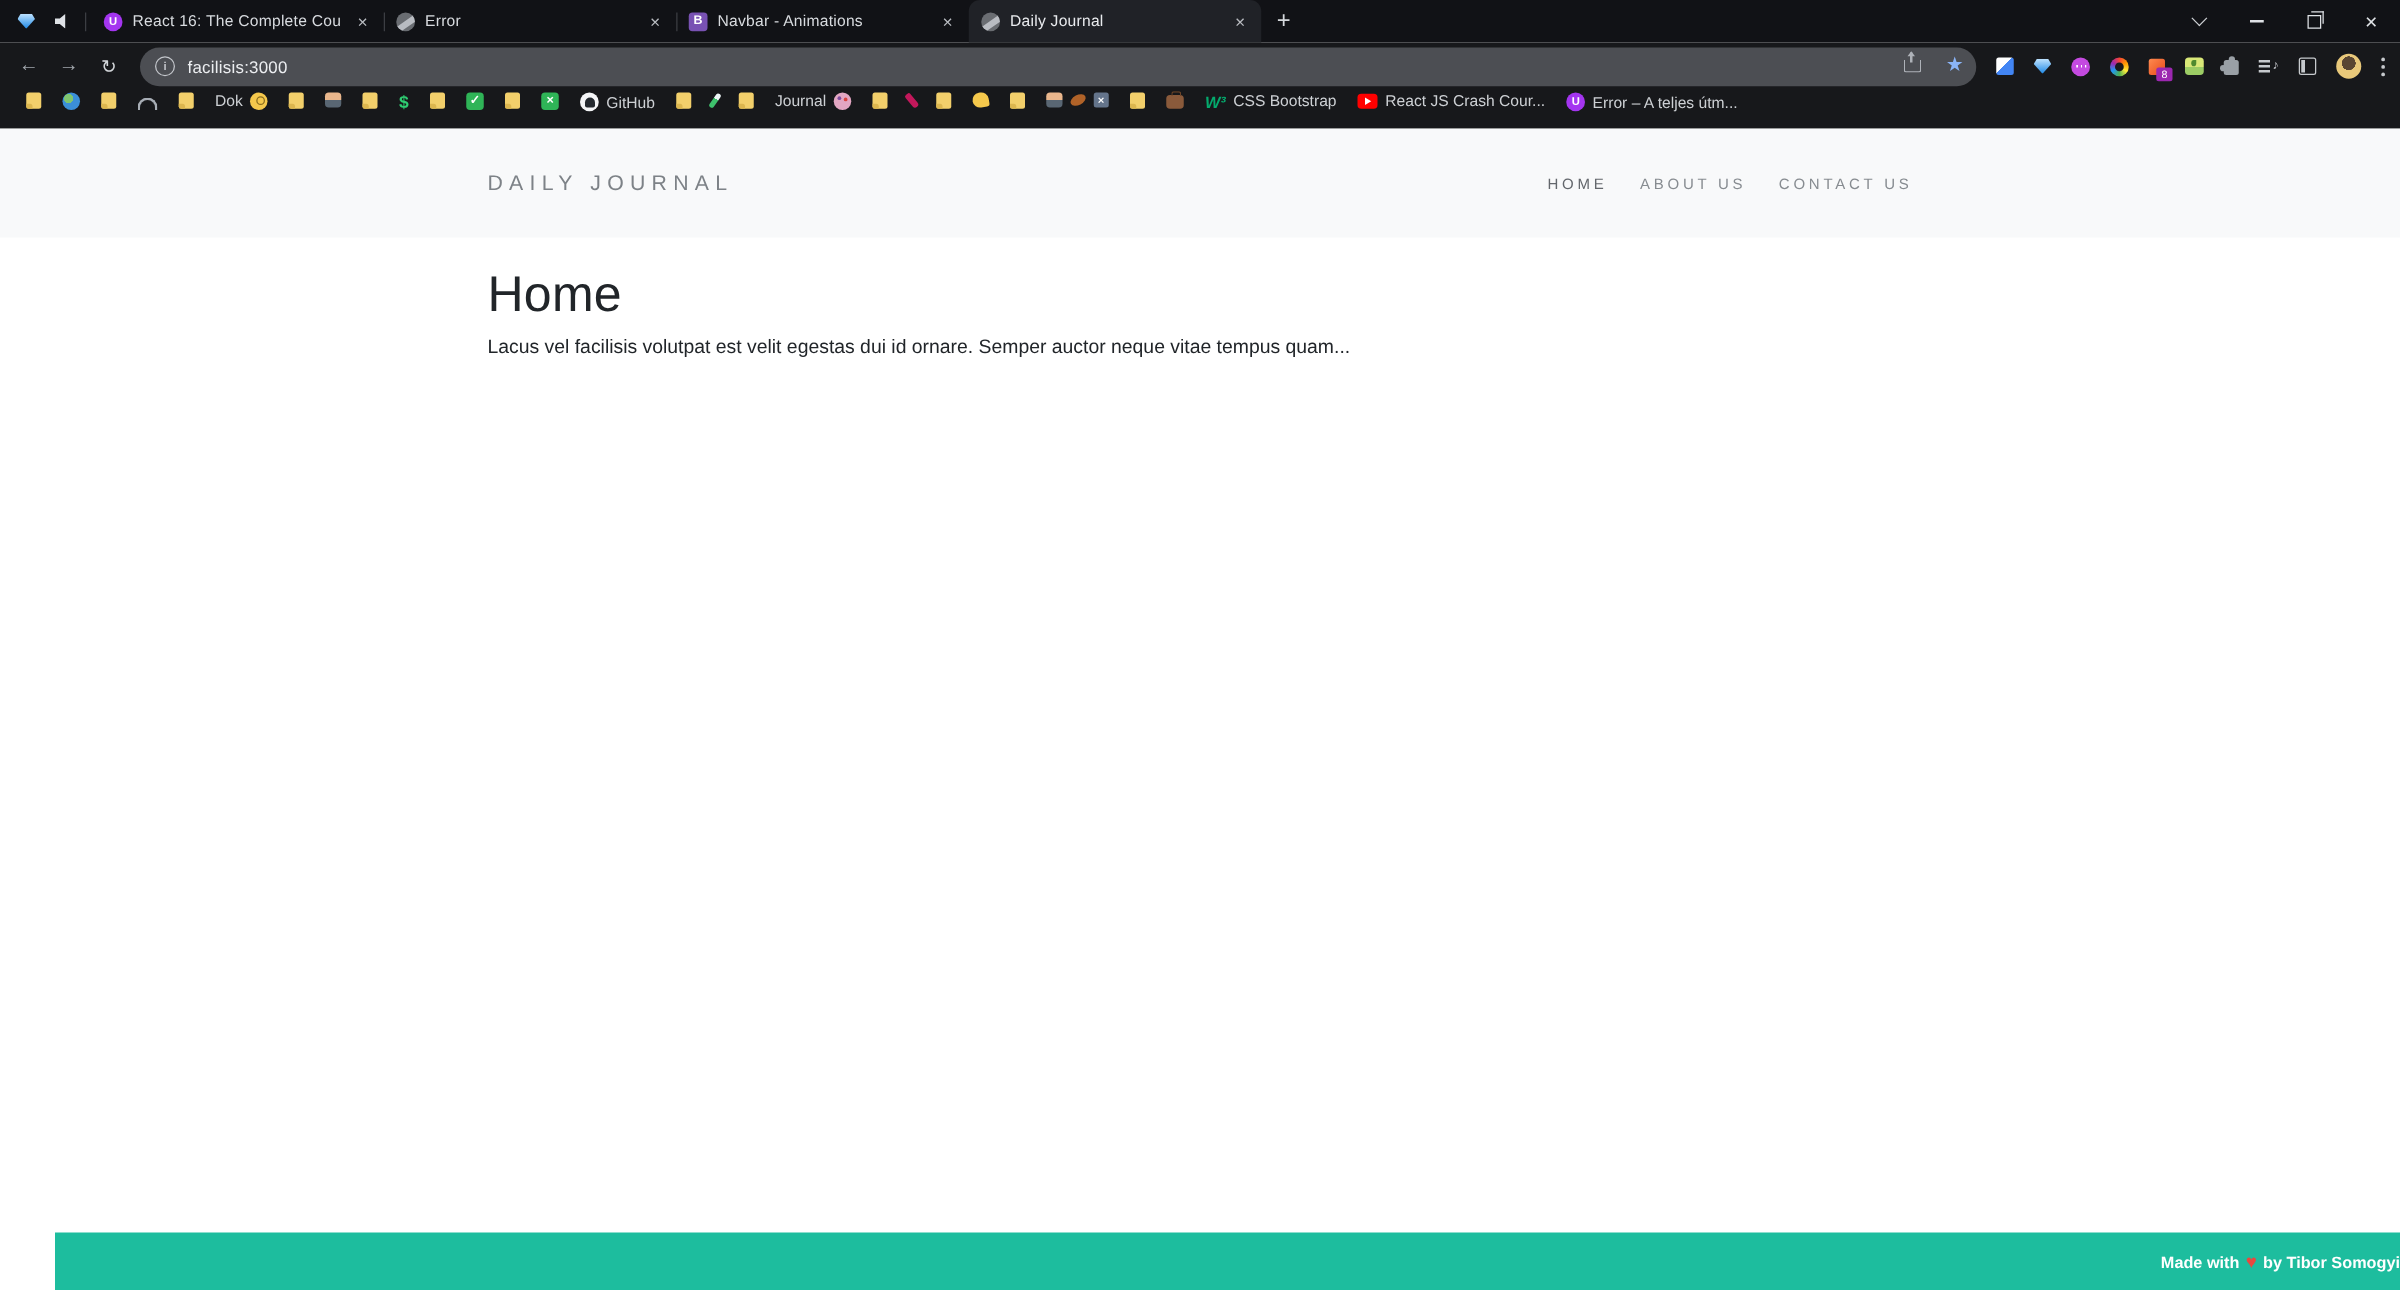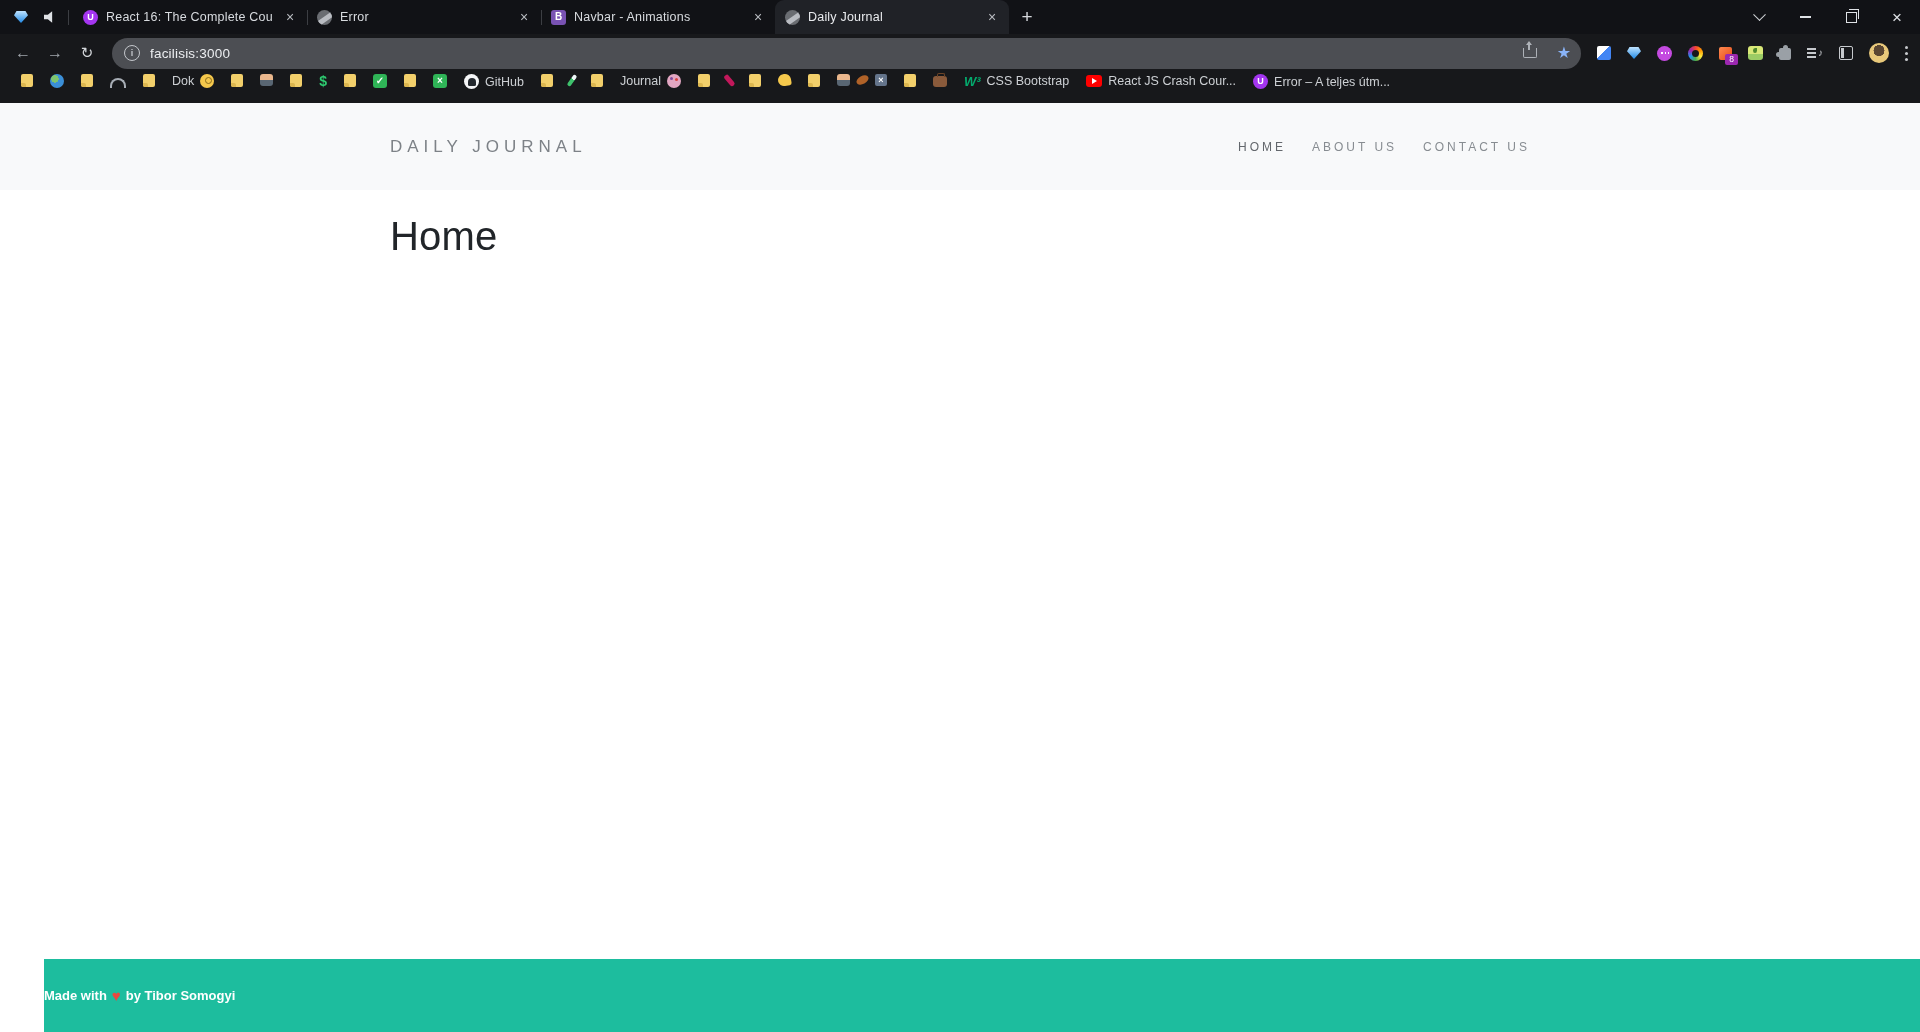--- a/index.html
+++ b/index.html
@@ -140,21 +140,21 @@
   .nav-inner{display:flex;align-items:center;justify-content:space-between;height:87px;}
   .brand{font-size:17px;letter-spacing:5px;color:#7d8287;text-decoration:none;font-weight:400;}
   .site-links{display:flex;align-items:center;gap:26px;}
   .site-link{font-size:12px;letter-spacing:3px;color:#878c91;text-decoration:none;}
   .site-link.active{color:#63676c;}
   .main-area{flex:1;}
   .main-area .container{padding-top:24px;}
   h1.page-heading{margin:0 0 10px 0;font-size:40px;font-weight:500;color:#212529;letter-spacing:.2px;}
   .intro{margin:0;font-size:15.5px;color:#212529;}
   
-  .site-footer{height:73px;background:#1dbd9e;flex:none;display:flex;align-items:center;justify-content:flex-start;gap:5px;margin-left:44px;}
+  .site-footer{height:46px;background:#1dbd9e;flex:none;display:flex;align-items:center;justify-content:flex-end;gap:5px;margin-left:44px;}
   .site-footer span{color:#fff;font-size:13px;font-weight:bold;}
   .heart{color:#e8483f !important;font-size:15px !important;}
 </style>
 </head>
 <body>
 
 <div class="tabstrip">
   <div class="pinned">
     <span class="ext gem-ic"></span>
     <span class="ext speaker-ic"></span>
@@ -334,20 +334,21 @@
       <div class="site-links">
         <a href="#" class="site-link active">HOME</a>
         <a href="#" class="site-link">ABOUT US</a>
         <a href="#" class="site-link">CONTACT US</a>
       </div>
     </div>
   </div>
   <div class="main-area">
     <div class="container">
       <h1 class="page-heading">Home</h1>
+      <p class="intro">Lacus vel facilisis volutpat est velit egestas dui id ornare. Semper auctor neque vitae tempus quam...</p>
     </div>
   </div>
 </div>
 
 <div class="site-footer">
   <span>Made with</span>
   <span class="heart">♥</span>
   <span>by Tibor Somogyi</span>
 </div>
 

